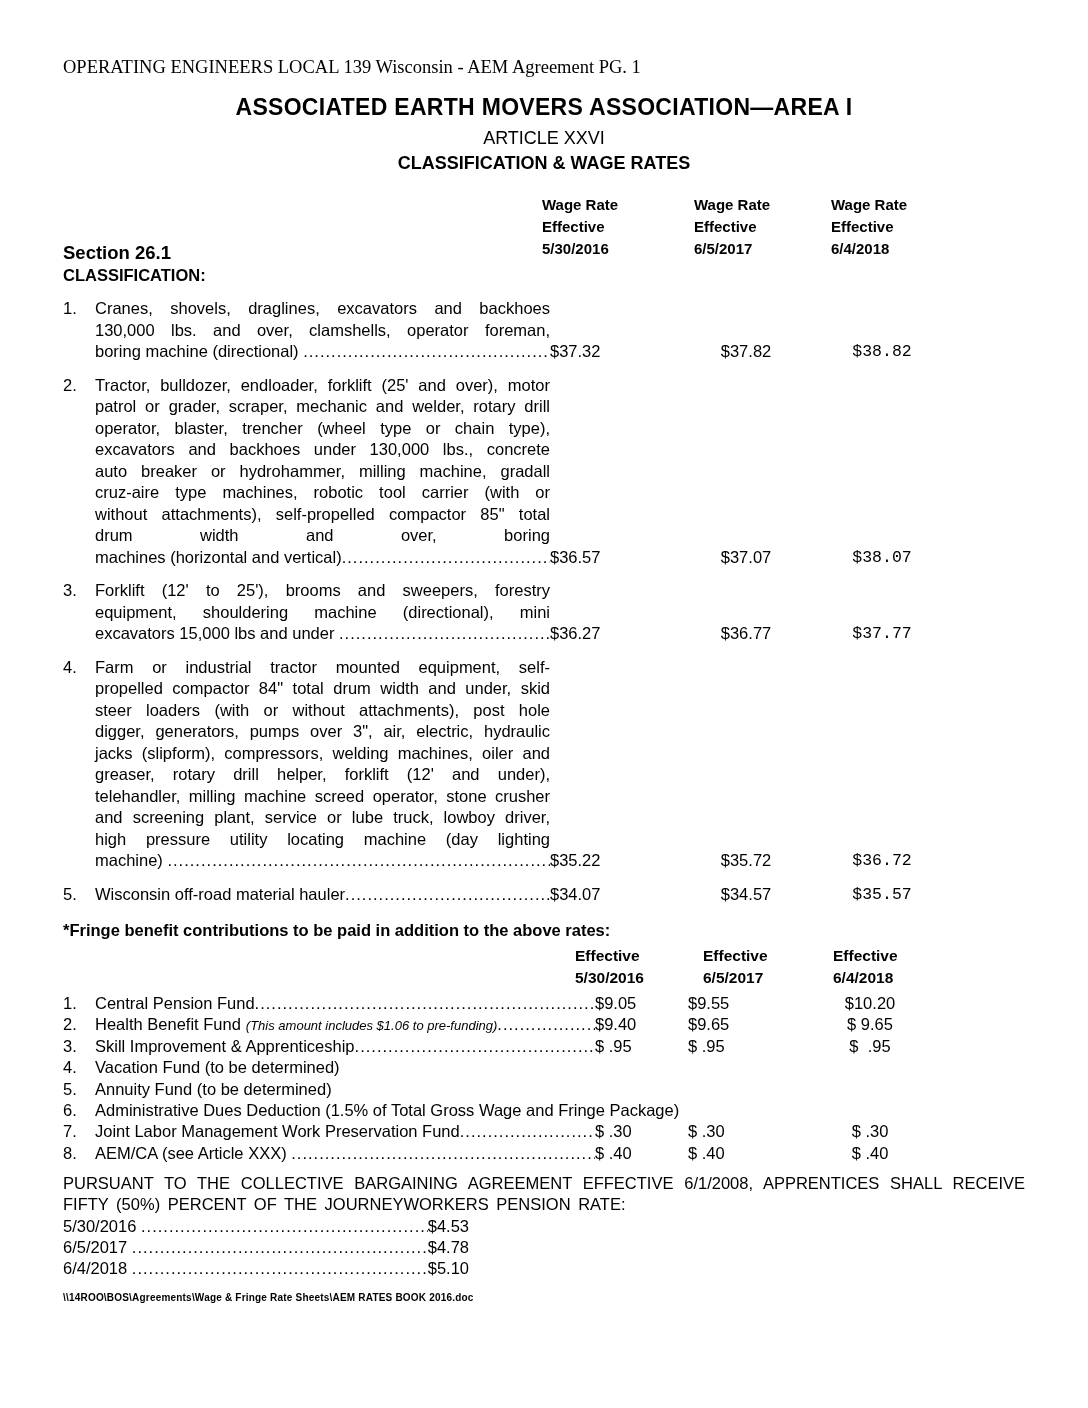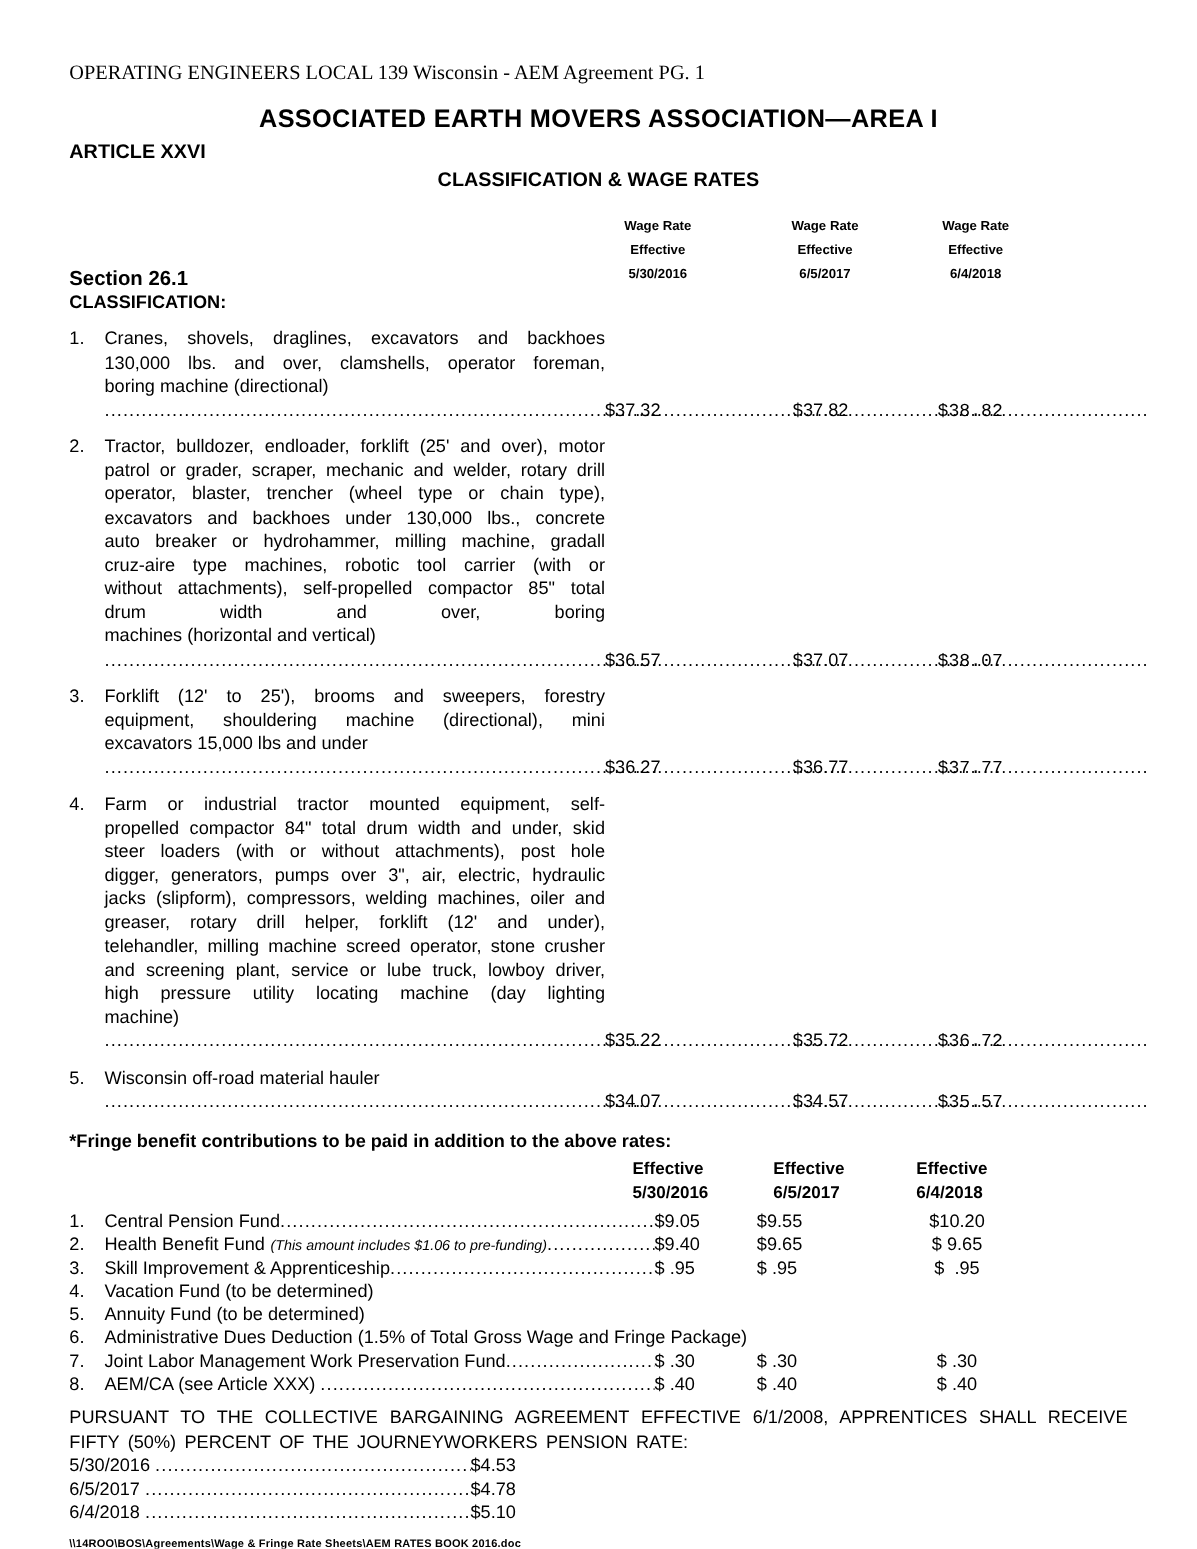--- a/index.html
+++ b/index.html
@@ -11,45 +11,45 @@
     padding:56px 63px 0 63px;
     font-family:"Liberation Sans", sans-serif;
     font-size:16.5px; line-height:21.5px;
   }
   .page-header {
     font-family:"Liberation Serif", serif;
     font-size:18.5px; line-height:23px;
     margin-bottom:14px;
   }
   .doc-title   { text-align:center; font-weight:bold; font-size:23px; line-height:28px; letter-spacing:0.3px; }
-  .doc-article { text-align:left; font-weight:bold; font-size:18px; line-height:24px; margin-top:5px; }
+  .doc-article { text-align:center; font-weight:normal; font-size:18px; line-height:24px; margin-top:5px; }
   .doc-subtitle{ text-align:center; font-weight:bold; font-size:18px; line-height:24px; margin-top:1px; }
 
   
   .wage-header-block { position:relative; height:70px; margin-top:19px; }
   .wage-col {
-    position:absolute; top:0; width:112px; text-align:center;
-    font-weight:bold; font-size:12px; line-height:22px; white-space:pre-line;
+    position:absolute; top:0; width:112px; 
+    font-weight:bold; font-size:15px; line-height:22px; white-space:pre-line;
   }
   .wage-col.c1 { left:479px; }
   .wage-col.c2 { left:631px; }
   .wage-col.c3 { left:768px; }
   .section-label { position:absolute; left:0; bottom:1px; font-weight:bold; font-size:18.5px; }
   .classification-label { font-weight:bold; font-size:16.5px; line-height:22px; }
 
   
   .citems { margin-top:12px; }
   .citem {
     display:grid; grid-template-columns:32px 455px 1fr;
     position:relative; margin-bottom:12px;
   }
   .citem .num { grid-column:1; }
   .cbody { grid-column:2; }
   .ctext { text-align:justify; text-align-last:justify; word-spacing:3px; }
-  .lastline { display:flex; align-items:baseline;flex-direction:column; }
+  .lastline { display:flex; align-items:baseline; }
   .lasttext { white-space:pre; }
   .dots { flex:1 1 auto; overflow:hidden; white-space:nowrap; }
   .dots::after {
     content:"..........................................................................................................................................................................";
     letter-spacing:1px;
   }
   .rate { white-space:pre; }
   .citem .rate1 { grid-column:3; align-self:end; }
   .citem .rate2 { position:absolute; bottom:0; left:628px; width:110px; text-align:center; }
   .citem .rate3 { position:absolute; bottom:0; left:762px; width:114px; text-align:center;font-family:Liberation Mono, monospace; }

